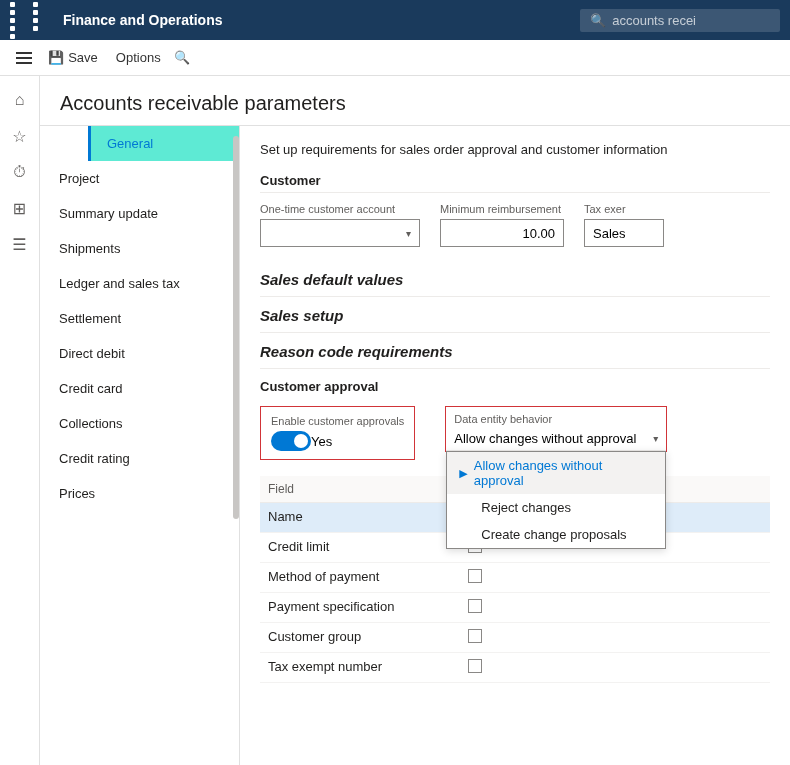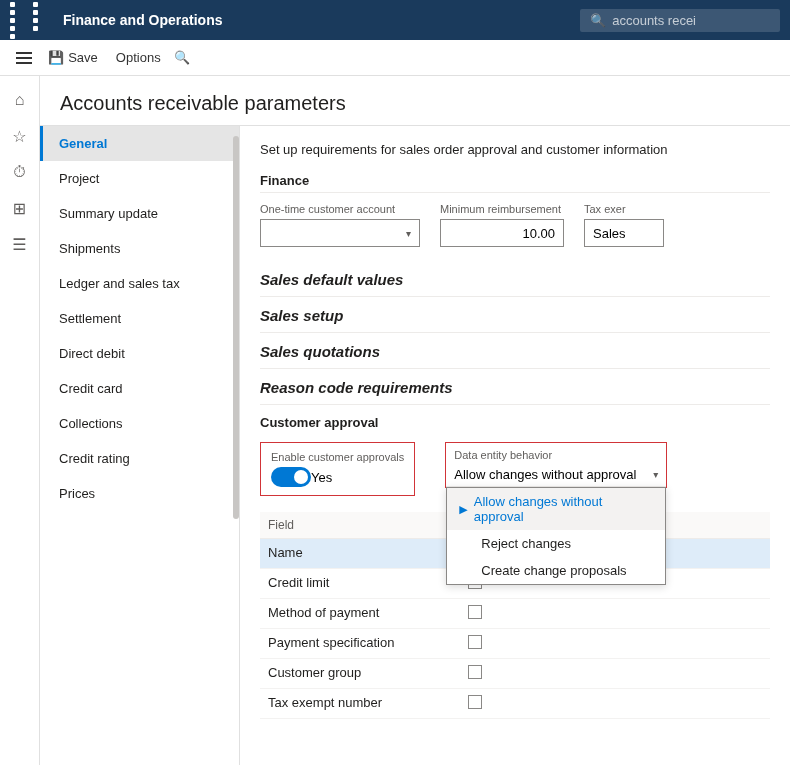--- a/index.html
+++ b/index.html
@@ -117,22 +117,23 @@
     .left-nav-item {
       padding: 10px 16px;
       cursor: pointer;
       color: #201f1e;
       font-size: 13px;
       border-left: 3px solid transparent;
     }
     .left-nav-item.active {
       border-left: 3px solid #0078d4;
       color: #0078d4;
-      font-weight: 700;
-      background: #e5e5e5;
+      font-weight: 400;
+      background: #5eead4;
+      margin-left: 48px;
     }
     .nav-scrollbar {
       position: absolute;
       right: 0; top: 0;
       width: 6px;
       height: 100%;
     }
     .nav-scrollbar-thumb {
       width: 6px;
       background: #c8c6c4;
@@ -400,21 +401,21 @@
       <div class="left-nav-item">Prices</div>
       <div class="nav-scrollbar">
         <div class="nav-scrollbar-thumb"></div>
       </div>
     </div>
 
     <div class="right-panel">
       <div class="panel-subtitle">Set up requirements for sales order approval and customer information</div>
 
       <div class="customer-section">
-        <div class="customer-section-title">Finance</div>
+        <div class="customer-section-title">Customer</div>
         <div class="form-row">
           <div class="form-field">
             <span class="form-label">One-time customer account</span>
             <div class="form-select">
               <span></span>
               <span class="chevron">▾</span>
             </div>
           </div>
           <div class="form-field">
             <span class="form-label">Minimum reimbursement</span>
@@ -430,25 +431,20 @@
       </div>
 
       <div class="collapsible-section">
         <div class="collapsible-header">
           <span>Sales default values</span>
         </div>
       </div>
       <div class="collapsible-section">
         <div class="collapsible-header">
           <span>Sales setup</span>
-        </div>
-      </div>
-      <div class="collapsible-section">
-        <div class="collapsible-header">
-          <span>Sales quotations</span>
         </div>
       </div>
       <div class="collapsible-section">
         <div class="collapsible-header">
           <span>Reason code requirements</span>
         </div>
       </div>
 
       <div class="approval-section">
         <div class="approval-section-title">Customer approval</div>

